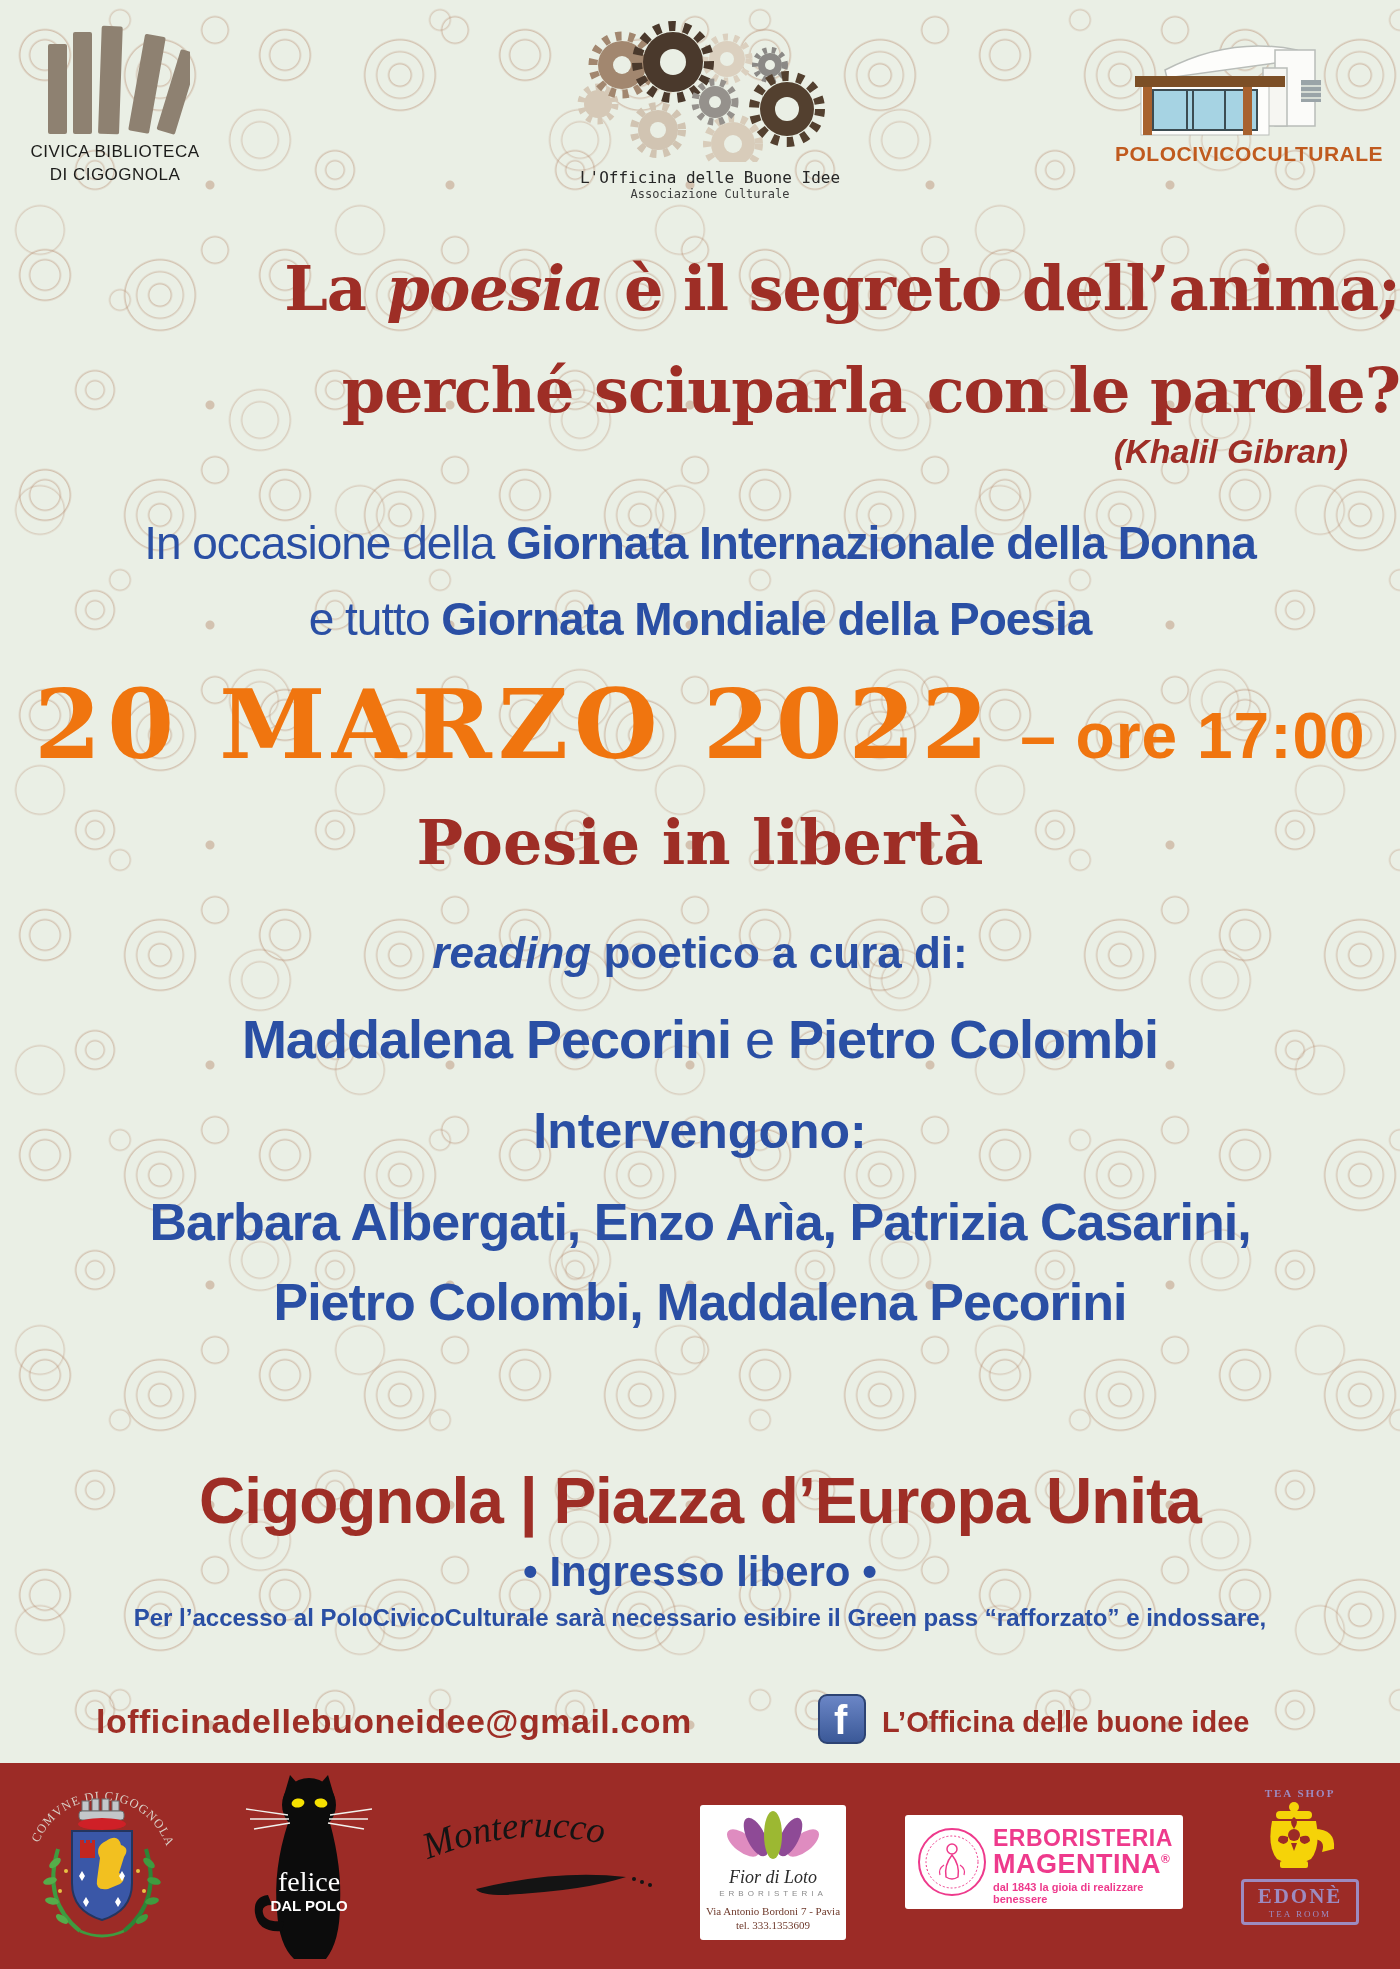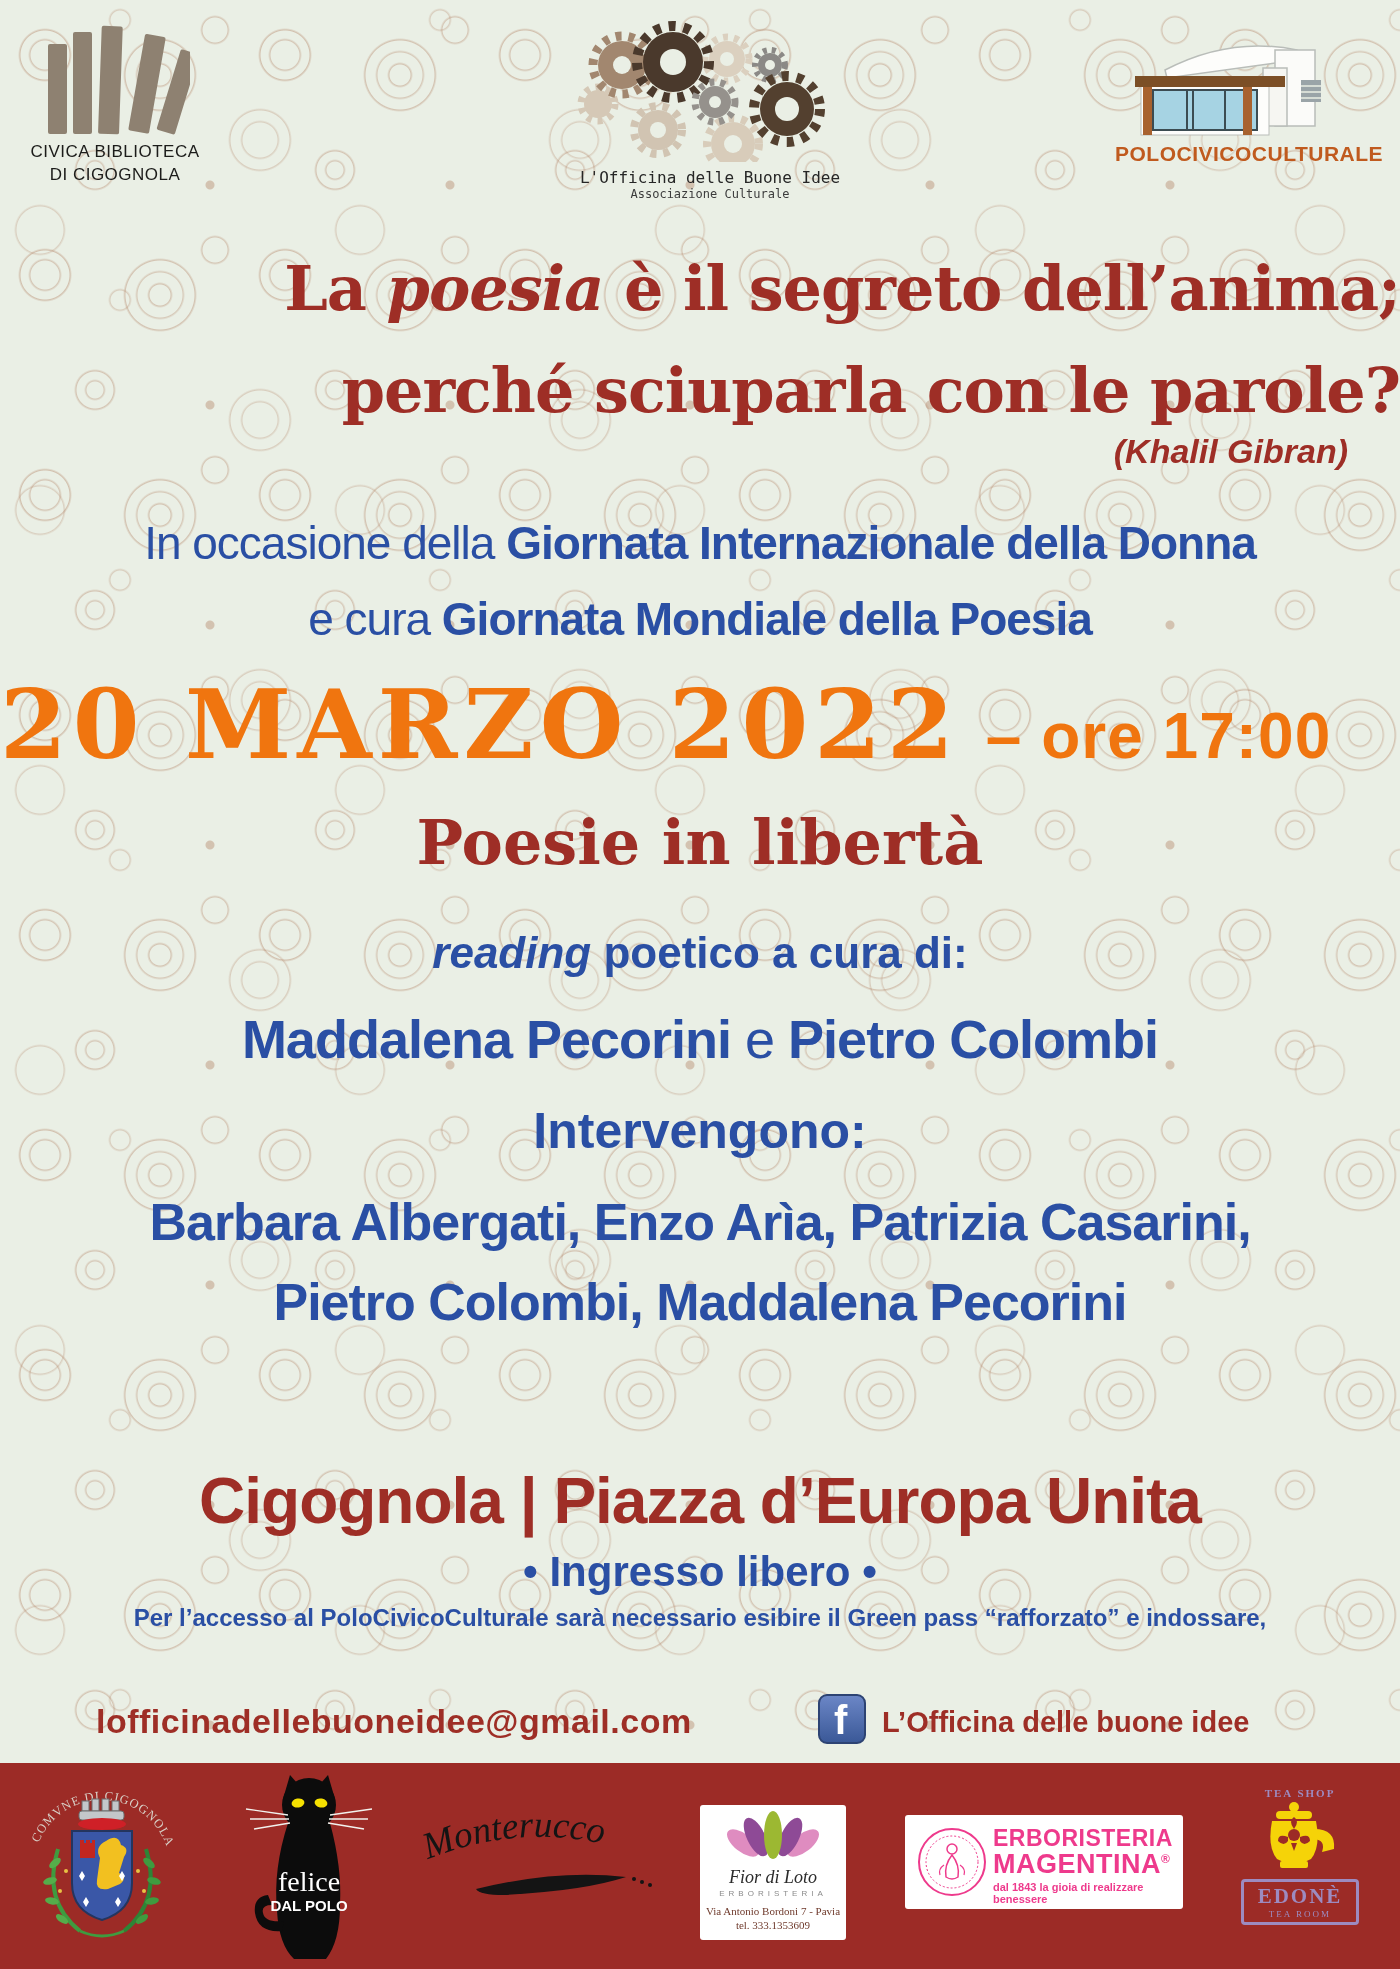--- a/index.html
+++ b/index.html
@@ -32,21 +32,21 @@
 
   .quote{top:238px;font-size:62px;line-height:102px;letter-spacing:-1px;text-align:right;}
   .quote .em{font-style:italic;}
   .attribution{top:432px;right:52px;font-size:34px;font-style:italic;font-weight:bold;font-family:"Liberation Sans",sans-serif;}
 
   .occ{font-size:46px;letter-spacing:-1px;}
   .occ .thin{font-weight:400;}
   .occ .b{font-weight:700;}
   .occ1{top:516px;} .occ2{top:592px;}
 
-  .daterow{top:668px;display:flex;align-items:baseline;width:100%;}
+  .daterow{top:668px;display:flex;justify-content:center;align-items:baseline;width:100%;}
   .date-big{font-family:"DejaVu Serif","Liberation Serif",serif;font-weight:bold;font-size:96px;letter-spacing:6px;}
   .date-time{font-size:64px;font-weight:bold;margin-left:26px;letter-spacing:1px;}
 
   .ev-title{top:806px;font-size:62px;}
   .reading{top:928px;font-size:44px;font-weight:bold;}
   .reading .em{font-style:italic;}
   .curators{top:1008px;font-size:54px;font-weight:bold;letter-spacing:-1px;}
   .curators .sep{font-weight:400;}
   .interv{top:1102px;font-size:50px;font-weight:bold;}
   .sp{font-size:52px;font-weight:bold;letter-spacing:-1px;}
@@ -172,21 +172,21 @@
   <div class="abs cx quote serifb red">
     <div><span>La </span><span class="em">poesia</span><span> è il segreto dell’anima;</span></div>
     <div>perché sciuparla con le parole?</div>
   </div>
   <div class="abs attribution red">(Khalil Gibran)</div>
 
   <div class="abs cx occ occ1 blue">
     <span class="thin">In occasione della </span><span class="b">Giornata Internazionale della Donna</span>
   </div>
   <div class="abs cx occ occ2 blue">
-    <span class="thin">e cura </span><span class="b">Giornata Mondiale della Poesia</span>
+    <span class="thin">e tutto </span><span class="b">Giornata Mondiale della Poesia</span>
   </div>
 
   <div class="abs daterow orange">
     <span class="date-big">20 MARZO 2022</span>
     <span class="date-time">– ore 17:00</span>
   </div>
 
   <div class="abs cx ev-title serifb red">Poesie in libertà</div>
 
   <div class="abs cx reading blue">

